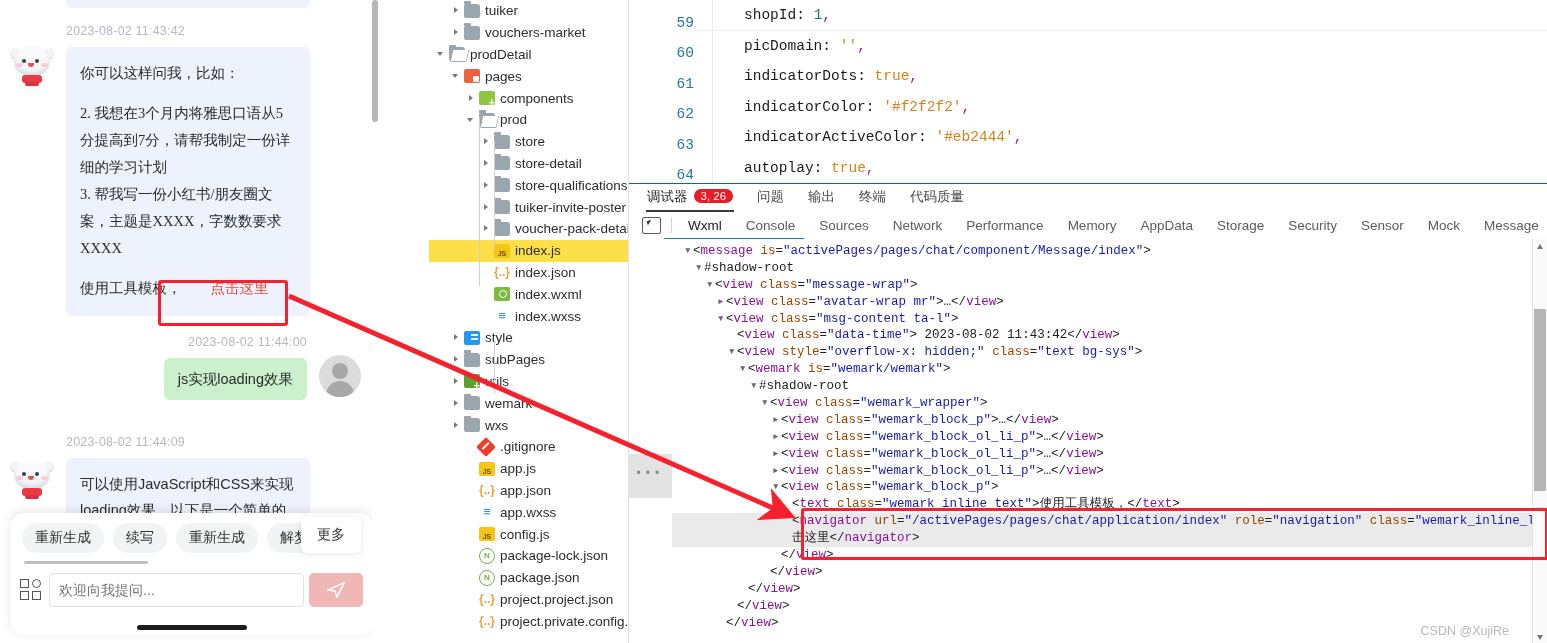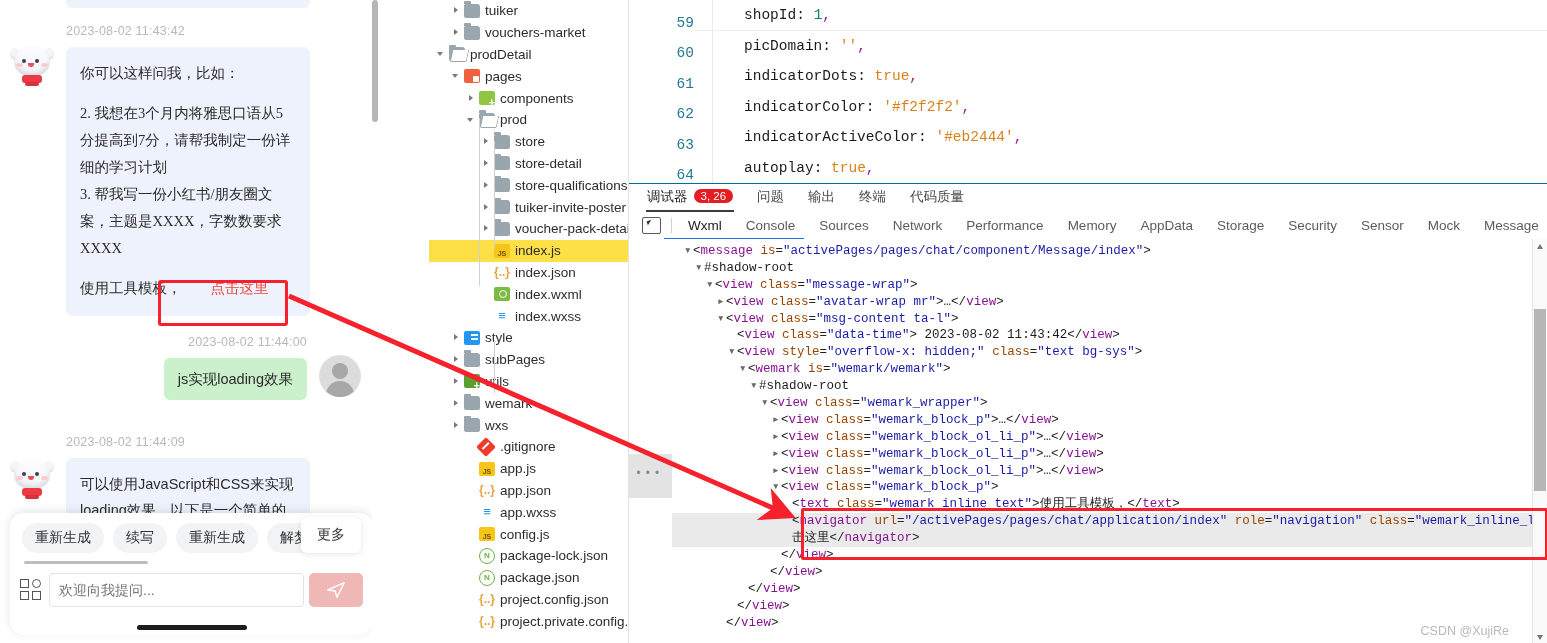--- a/index.html
+++ b/index.html
@@ -441,21 +441,21 @@
       <div class="tree-row">
         <span style="display:inline-block;width:38px;flex:0 0 auto"></span>
         <span class="arw"></span>
         <span class="ficon fi-npm">N</span>
         <span>package.json</span>
       </div>
       <div class="tree-row">
         <span style="display:inline-block;width:38px;flex:0 0 auto"></span>
         <span class="arw"></span>
         <span class="ficon fi-json">{..}</span>
-        <span>project.config.json</span>
+        <span>project.project.json</span>
       </div>
       <div class="tree-row">
         <span style="display:inline-block;width:38px;flex:0 0 auto"></span>
         <span class="arw"></span>
         <span class="ficon fi-json">{..}</span>
         <span>project.private.config.js...</span>
       </div>
       <div class="guide" style="left: 50px; top: 118px; height: 168px;"></div>
       <div class="guide" style="left: 65px; top: 141px; height: 108px;"></div>
       <div class="guide" style="left: 65px; top: 341px; height: 52px;"></div>

